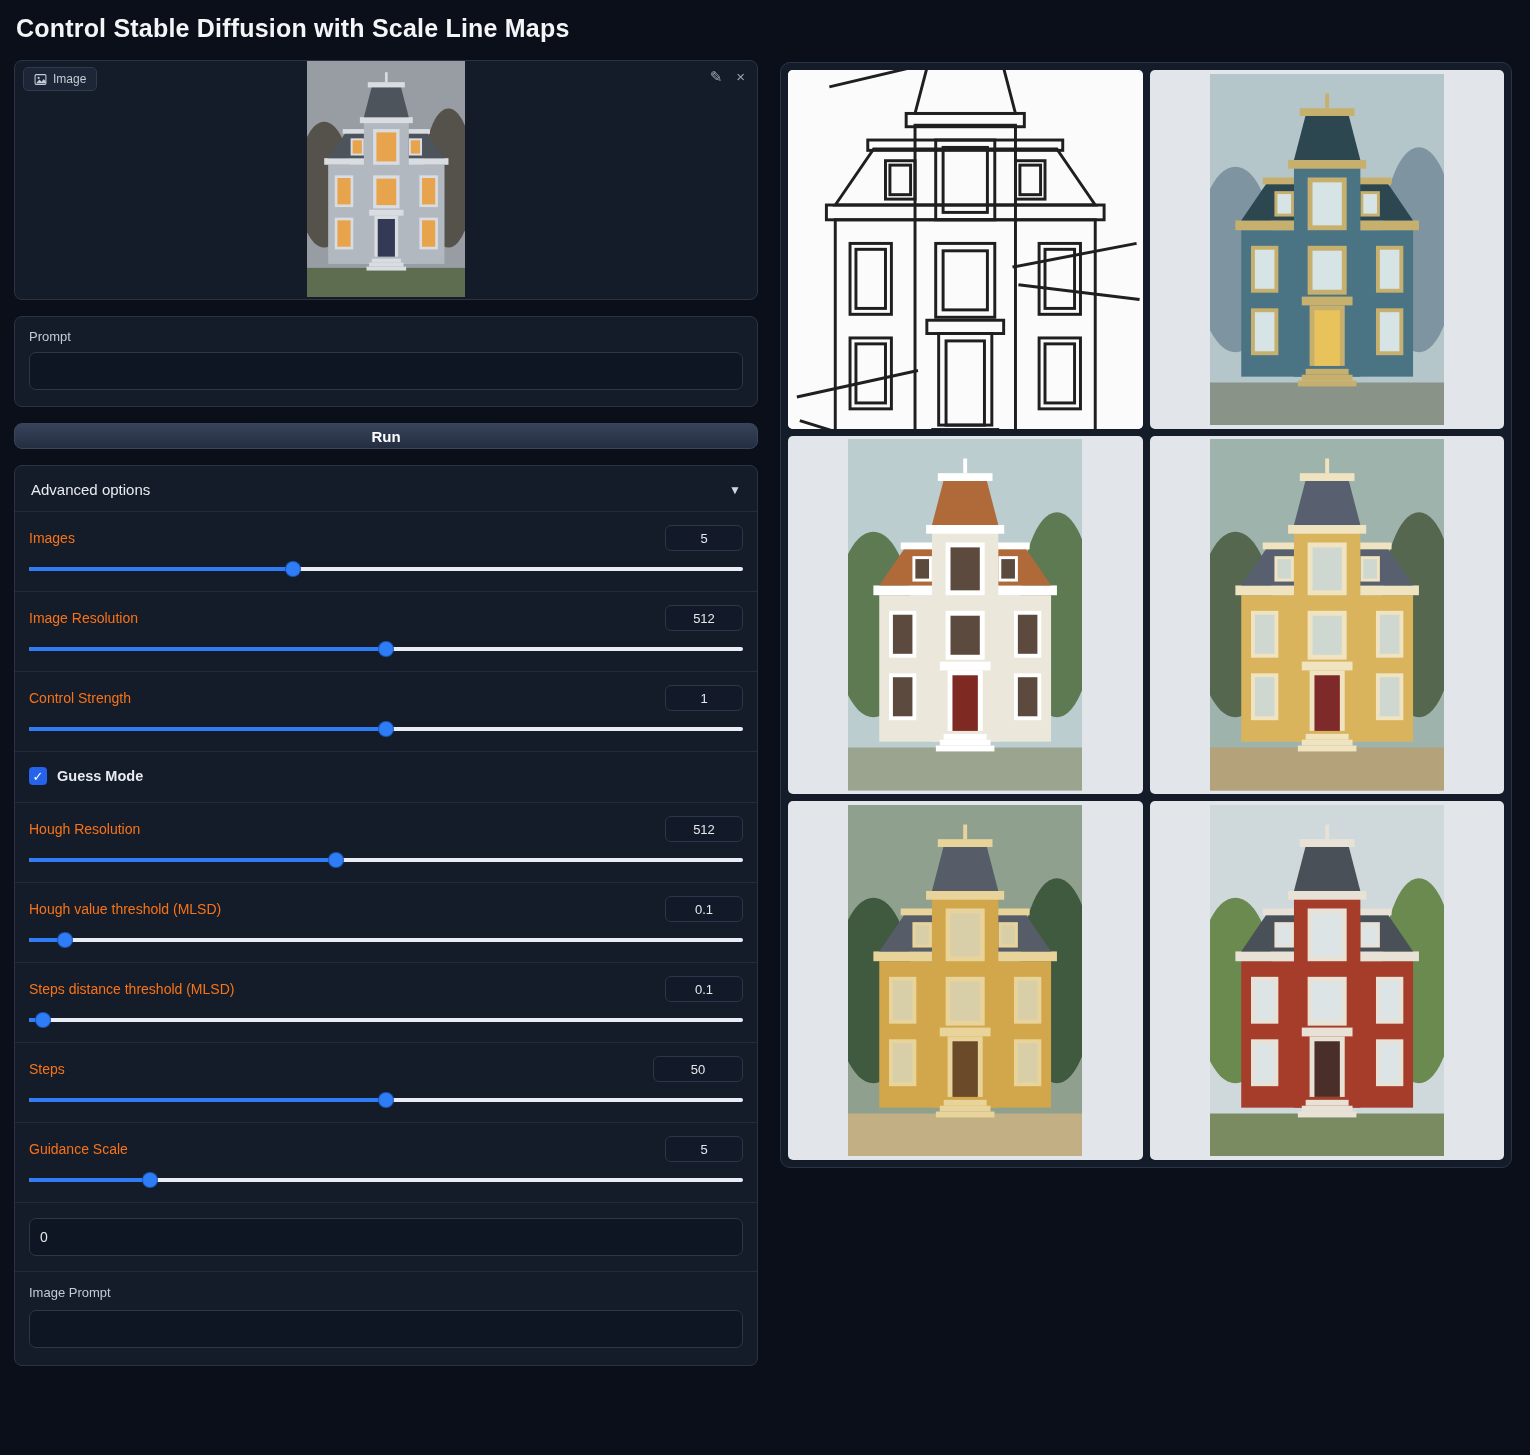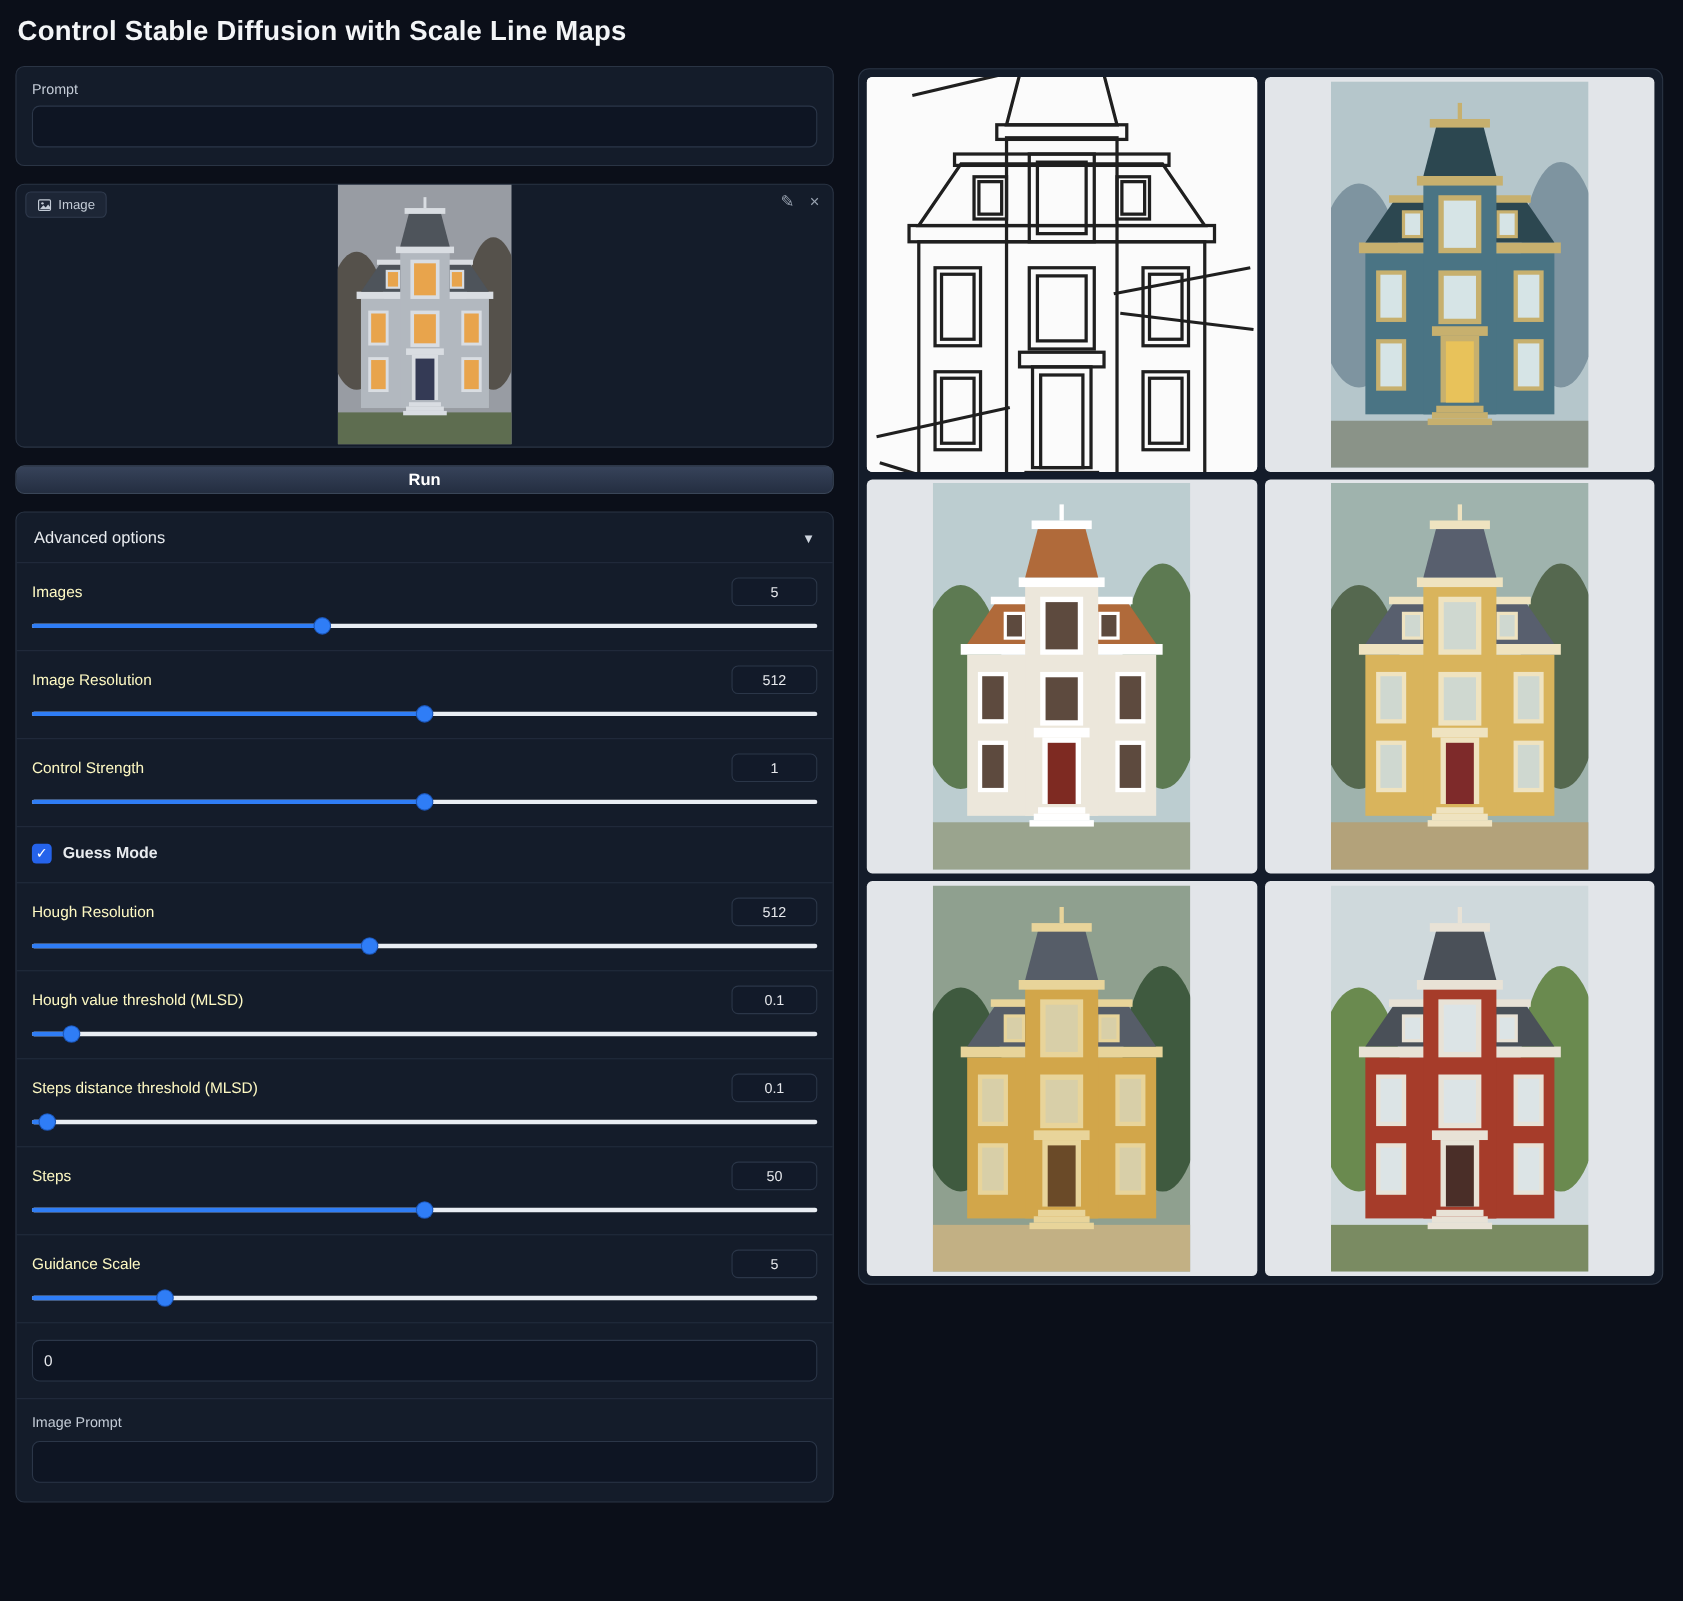--- a/index.html
+++ b/index.html
@@ -30,21 +30,21 @@
 
   
   .run-btn{width:100%;height:26px;border-radius:8px;border:1px solid #3a4658;background:linear-gradient(180deg,#37435a,#242e41);color:#fff;font-weight:bold;font-size:15px;cursor:pointer;font-family:inherit}
 
   
   .advanced{padding-bottom:2px}
   .acc-head{display:flex;justify-content:space-between;align-items:center;padding:15px 16px 13px;cursor:pointer;font-size:15px;color:#e8ebef}
   .arrow{font-size:12px;color:#cfd6df}
   .ctrl-row{padding:13px 14px 15px;border-top:1px solid #222c3c}
   .ctrl-head{display:flex;justify-content:space-between;align-items:center;margin-bottom:11px}
-  .ctrl-label{font-size:14px;color:#fef9c3}
+  .ctrl-label{font-size:14px;color:#f97316}
   .num-box{height:26px;background:#121a29;border:1px solid #2b3648;border-radius:6px;color:#e5e7eb;text-align:center;font-size:13px;font-family:inherit}
   .slider{position:relative;height:14px;cursor:pointer}
   .track{position:absolute;left:0;right:0;top:5px;height:4px;border-radius:3px;background:#e9edf3}
   .fill{height:100%;background:#2f7df6;border-radius:3px}
   .handle{position:absolute;top:0;width:14px;height:14px;border-radius:50%;background:#2f7df6;transform:translateX(-7px);box-shadow:0 0 0 1px #1c56b8}
   .chk-row{display:flex;align-items:center;gap:10px;padding:2px 0;cursor:pointer}
   .chk{width:18px;height:18px;border-radius:4px;background:#2563eb;color:#fff;font-size:13px;display:flex;align-items:center;justify-content:center}
   .chk-label{font-size:14.5px;font-weight:bold;color:#e8ebef}
   .field-row .text-box{margin-top:2px}
 
@@ -54,25 +54,20 @@
   .cell.sketch{background:#fbfbfb}
   svg.paintimg{height:98%}
   svg.sketchimg{width:100%;height:100%}
 </style>
 </head>
 <body>
 
 <h1>Control Stable Diffusion with Scale Line Maps</h1>
 
 <div class="left-col">
-
-  <div class="panel prompt-panel">
-    <label class="field-label">Prompt</label>
-    <input class="text-box" value="" style="">
-  </div>
 
   <div class="panel image-panel">
     <div class="image-tab">
       <svg width="13" height="13" viewBox="0 0 24 24">
         <rect x="2" y="3" width="20" height="18" rx="2" fill="none" stroke="#c3cbd6" stroke-width="2"></rect>
         <circle cx="8.5" cy="9" r="2" fill="#c3cbd6"></circle>
         <path d="M4 19 L10 12 L14 16 L18 11 L22 16 L22 19 Z" fill="#c3cbd6"></path>
       </svg>
       <span>Image</span>
     </div>
@@ -112,20 +107,25 @@
           <rect x="174" y="244" width="20" height="40" fill="#e8a44c" stroke="none" stroke-width="0"></rect>
           <rect x="94" y="228" width="52" height="9" fill="#d9dde2" stroke="none" stroke-width="0"></rect>
           <rect x="102" y="237" width="36" height="62" fill="#d9dde2" stroke="none" stroke-width="0"></rect>
           <rect x="107" y="242" width="26" height="57" fill="#343a55" stroke="none" stroke-width="0"></rect>
           <rect x="98" y="302" width="44" height="6" fill="#d9dde2" stroke="none" stroke-width="0"></rect>
           <rect x="94" y="308" width="52" height="6" fill="#d9dde2" stroke="none" stroke-width="0"></rect>
           <rect x="90" y="314" width="60" height="6" fill="#d9dde2" stroke="none" stroke-width="0"></rect>
         </svg></div>
   </div>
 
+  <div class="panel prompt-panel">
+    <label class="field-label">Prompt</label>
+    <input class="text-box" value="" style="">
+  </div>
+
   <button class="run-btn">Run</button>
 
   <div class="panel advanced">
     <div class="acc-head">
       <span>Advanced options</span>
       <span class="arrow">▼</span>
     </div>
     <div id="advanced-form">
         <div class="ctrl-row">
           <div class="ctrl-head">
@@ -201,21 +201,21 @@
        <div class="slider">
          <div class="track">
               <div class="fill" style="width:2%"></div>
             </div>
          <div class="handle" style="left:2%"></div>
        </div>
         </div>
         <div class="ctrl-row">
           <div class="ctrl-head">
          <span class="ctrl-label">Steps</span>
-         <input class="num-box" value="50" style="width: 78px;">
+         <input class="num-box" value="50" style="width: 90px;">
        </div>
        <div class="slider">
          <div class="track">
               <div class="fill" style="width:50%"></div>
             </div>
          <div class="handle" style="left:50%"></div>
        </div>
         </div>
         <div class="ctrl-row">
           <div class="ctrl-head">

